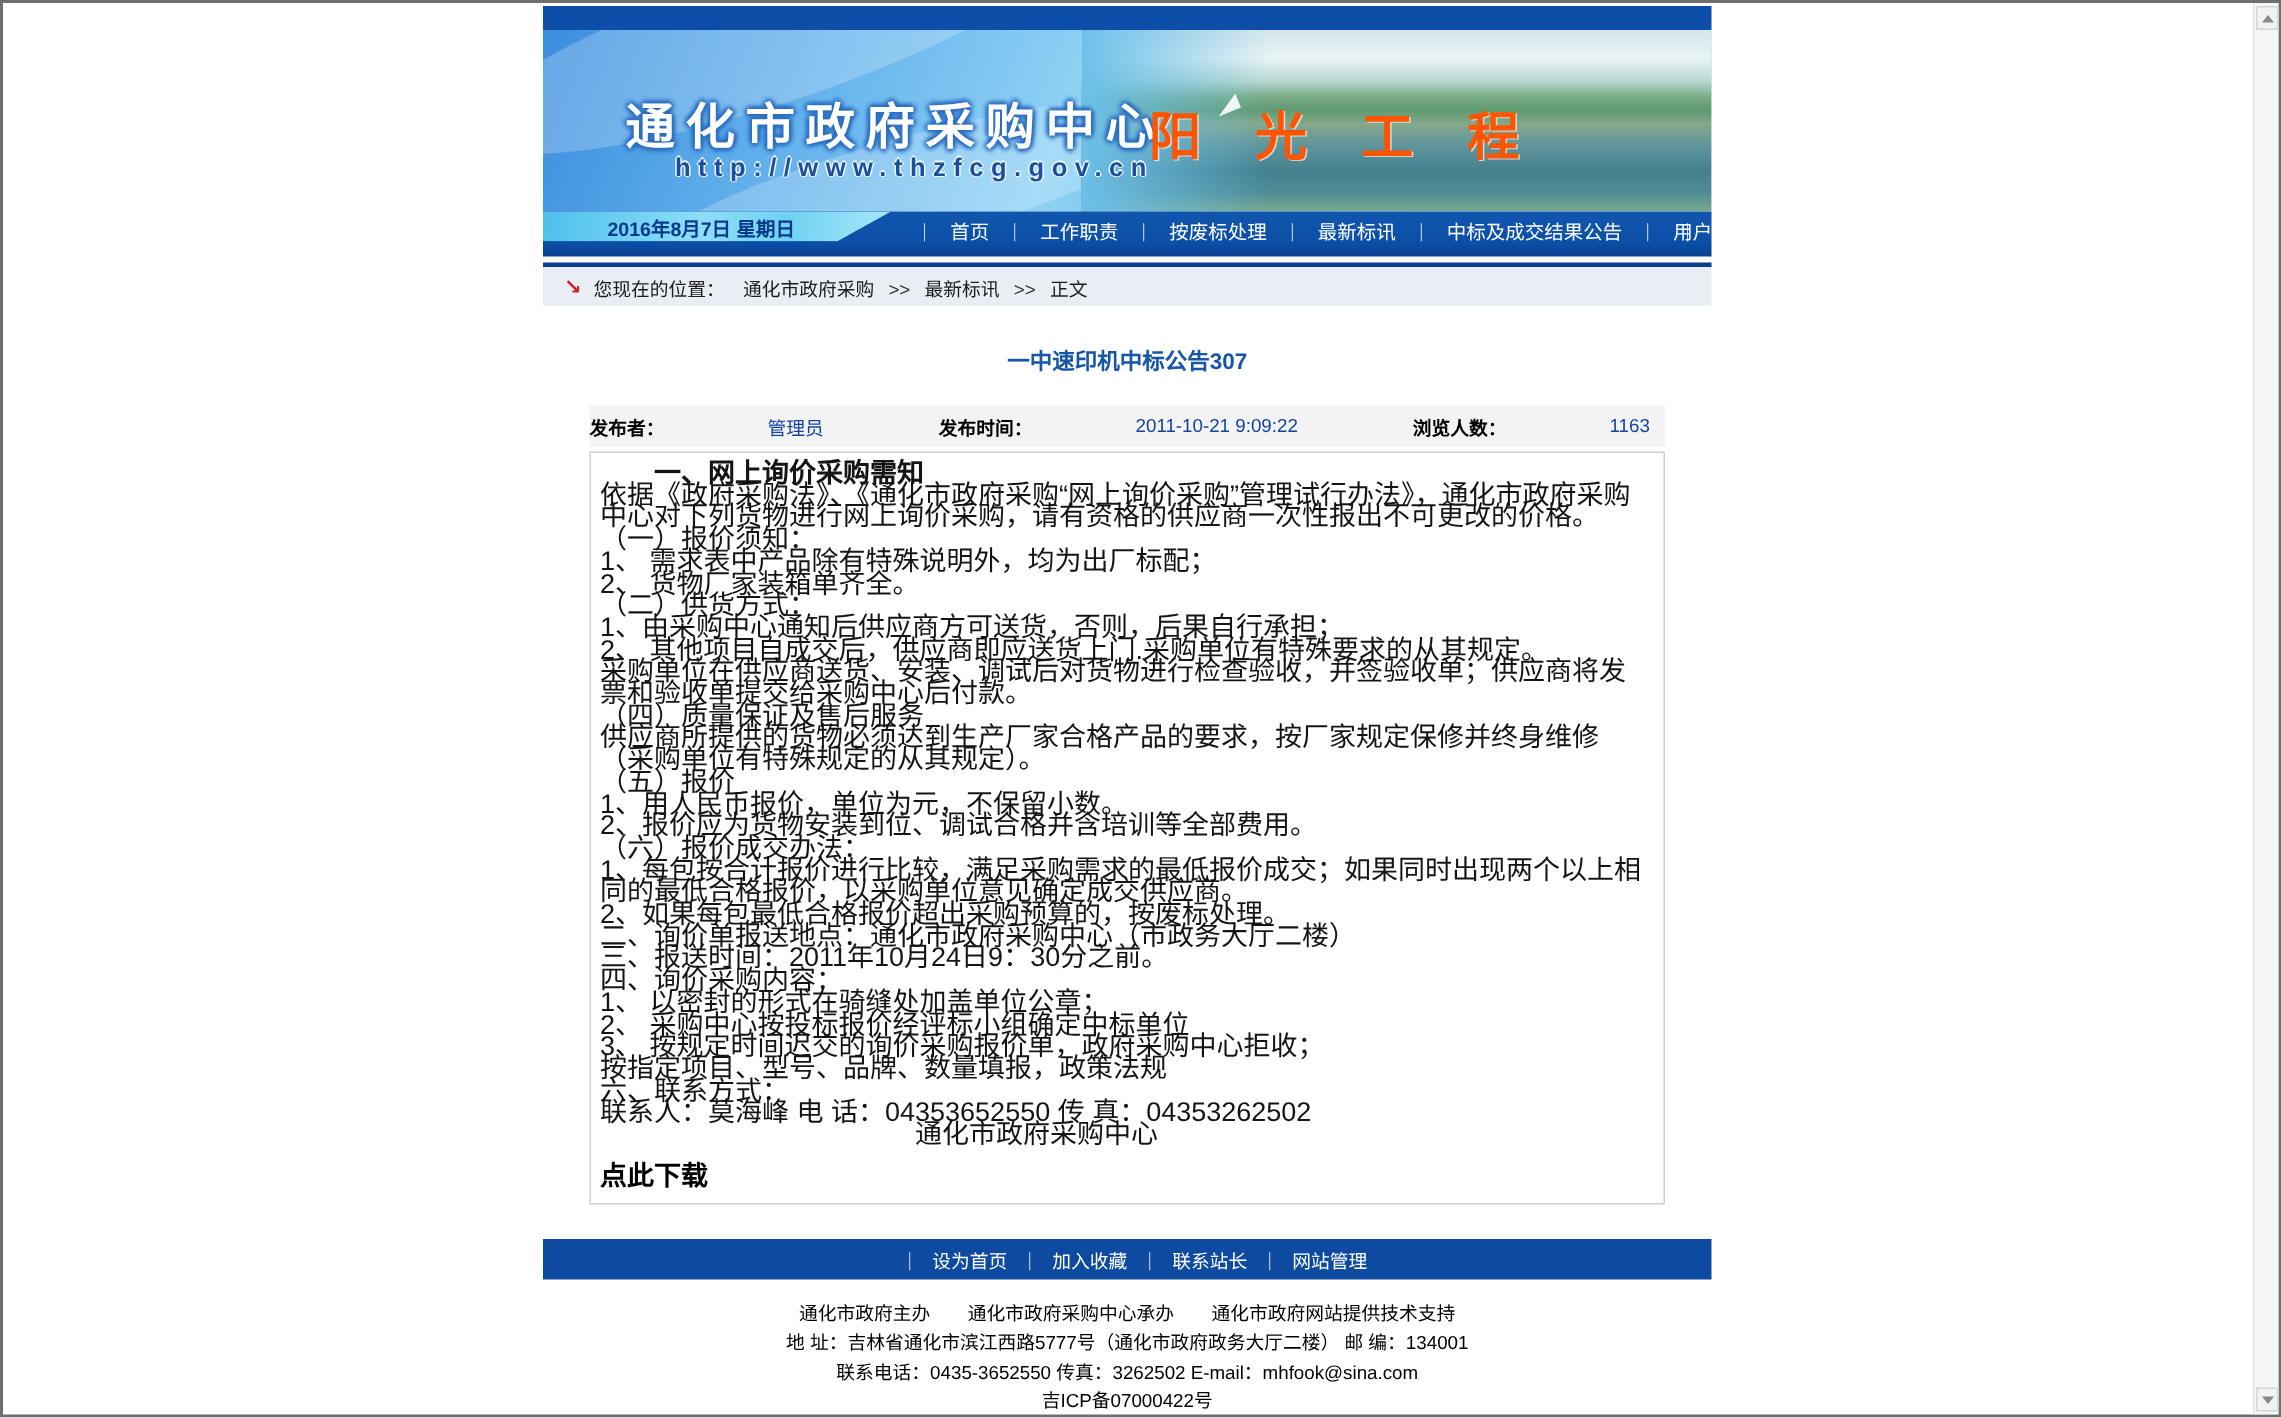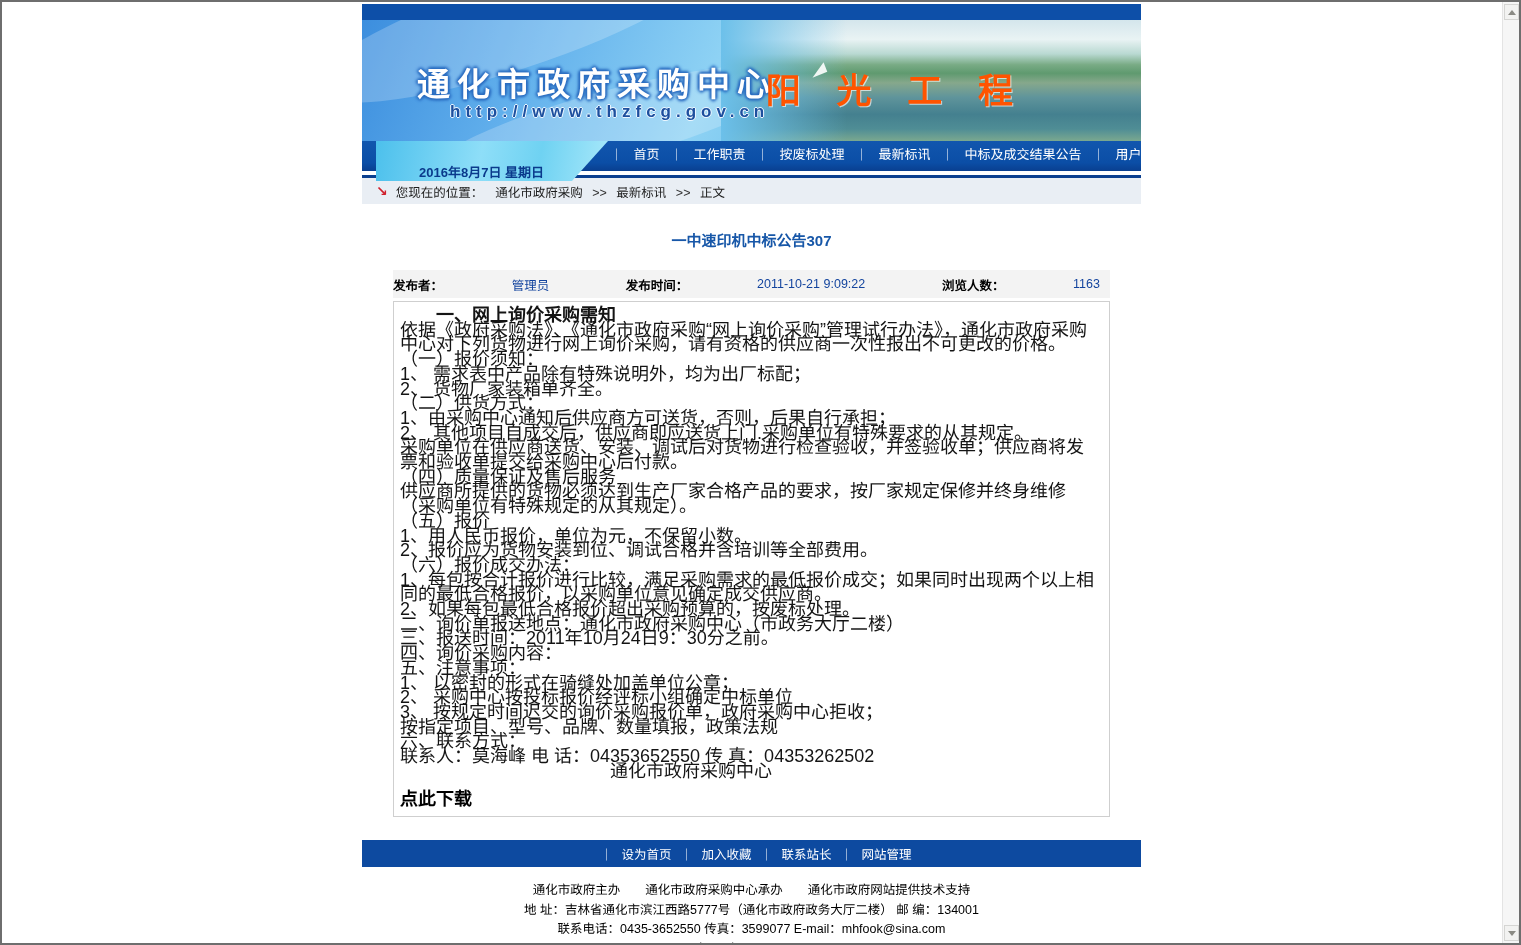--- a/index.html
+++ b/index.html
@@ -74,21 +74,21 @@
     border-bottom:10px solid #ffffff; transform:rotate(-22deg); opacity:.9;
   }
 
   
   .navbar {
     position:relative; height:30px;
     background:linear-gradient(180deg,#1156ae 0%,#0b4ea6 72%,#093f90 100%);
     display:flex; align-items:center;
   }
   .date-zone {
-    position:absolute; left:14px; top:0; height:40px; width:232px;
+    position:absolute; left:0; top:0; height:20px; width:232px;
     background:linear-gradient(100deg,#4cc0ec 0%,#8edef8 45%,#6fd2f2 70%,#a8e8fa 100%);
     clip-path:polygon(0 0,100% 0,calc(100% - 36px) 100%,0 100%);
     display:flex; align-items:flex-end;
   }
   .date-text { margin-left:43px; font-size:13px; font-weight:bold; color:#0a3a8c; white-space:pre; }
   .navlinks {
     position:absolute; left:272px; right:8px; top:0; height:24px;
     display:flex; align-items:center; justify-content:center;
     color:#ffffff; font-size:13px; white-space:nowrap;
   }
@@ -253,21 +253,20 @@
           <div class="cline">1、每包按合计报价进行比较，满足采购需求的最低报价成交；如果同时出现两个以上相同的最低合格报价，以采购单位意见确定成交供应商。</div>
 
           <div class="cline">2、如果每包最低合格报价超出采购预算的，按废标处理。</div>
 
           <div class="cline">二、询价单报送地点：通化市政府采购中心（市政务大厅二楼）</div>
 
           <div class="cline">三、报送时间：2011年10月24日9：30分之前。</div>
 
           <div class="cline">四、询价采购内容：</div>
 
-          <div class="cline">五、注意事项：</div>
 
           <div class="cline">1、 以密封的形式在骑缝处加盖单位公章；</div>
 
           <div class="cline">2、 采购中心按投标报价经评标小组确定中标单位</div>
 
           <div class="cline">3、 按规定时间迟交的询价采购报价单，政府采购中心拒收；</div>
 
           <div class="cline">按指定项目、型号、品牌、数量填报，政策法规</div>
 
           <div class="cline">六、联系方式：</div>
@@ -293,21 +292,21 @@
         <span class="sep">｜</span>
         <a>网站管理</a>
       </div>
 
     <div class="footer-lines">
 
         <div class="fline">通化市政府主办　　通化市政府采购中心承办　　通化市政府网站提供技术支持</div>
 
         <div class="fline">地 址：吉林省通化市滨江西路5777号（通化市政府政务大厅二楼） 邮 编：134001</div>
 
-        <div class="fline">联系电话：0435-3652550 传真：3599077 E-mail：mhfook@sina.com</div>
+        <div class="fline">联系电话：0435-3652550 传真：3262502 E-mail：mhfook@sina.com</div>
 
         <div class="fline">吉ICP备07000422号</div>
       </div>
 
   </div>
 
   <div class="vscroll">
     <div class="sb-btn sb-up">
         <div class="tri-up"></div>
       </div>

